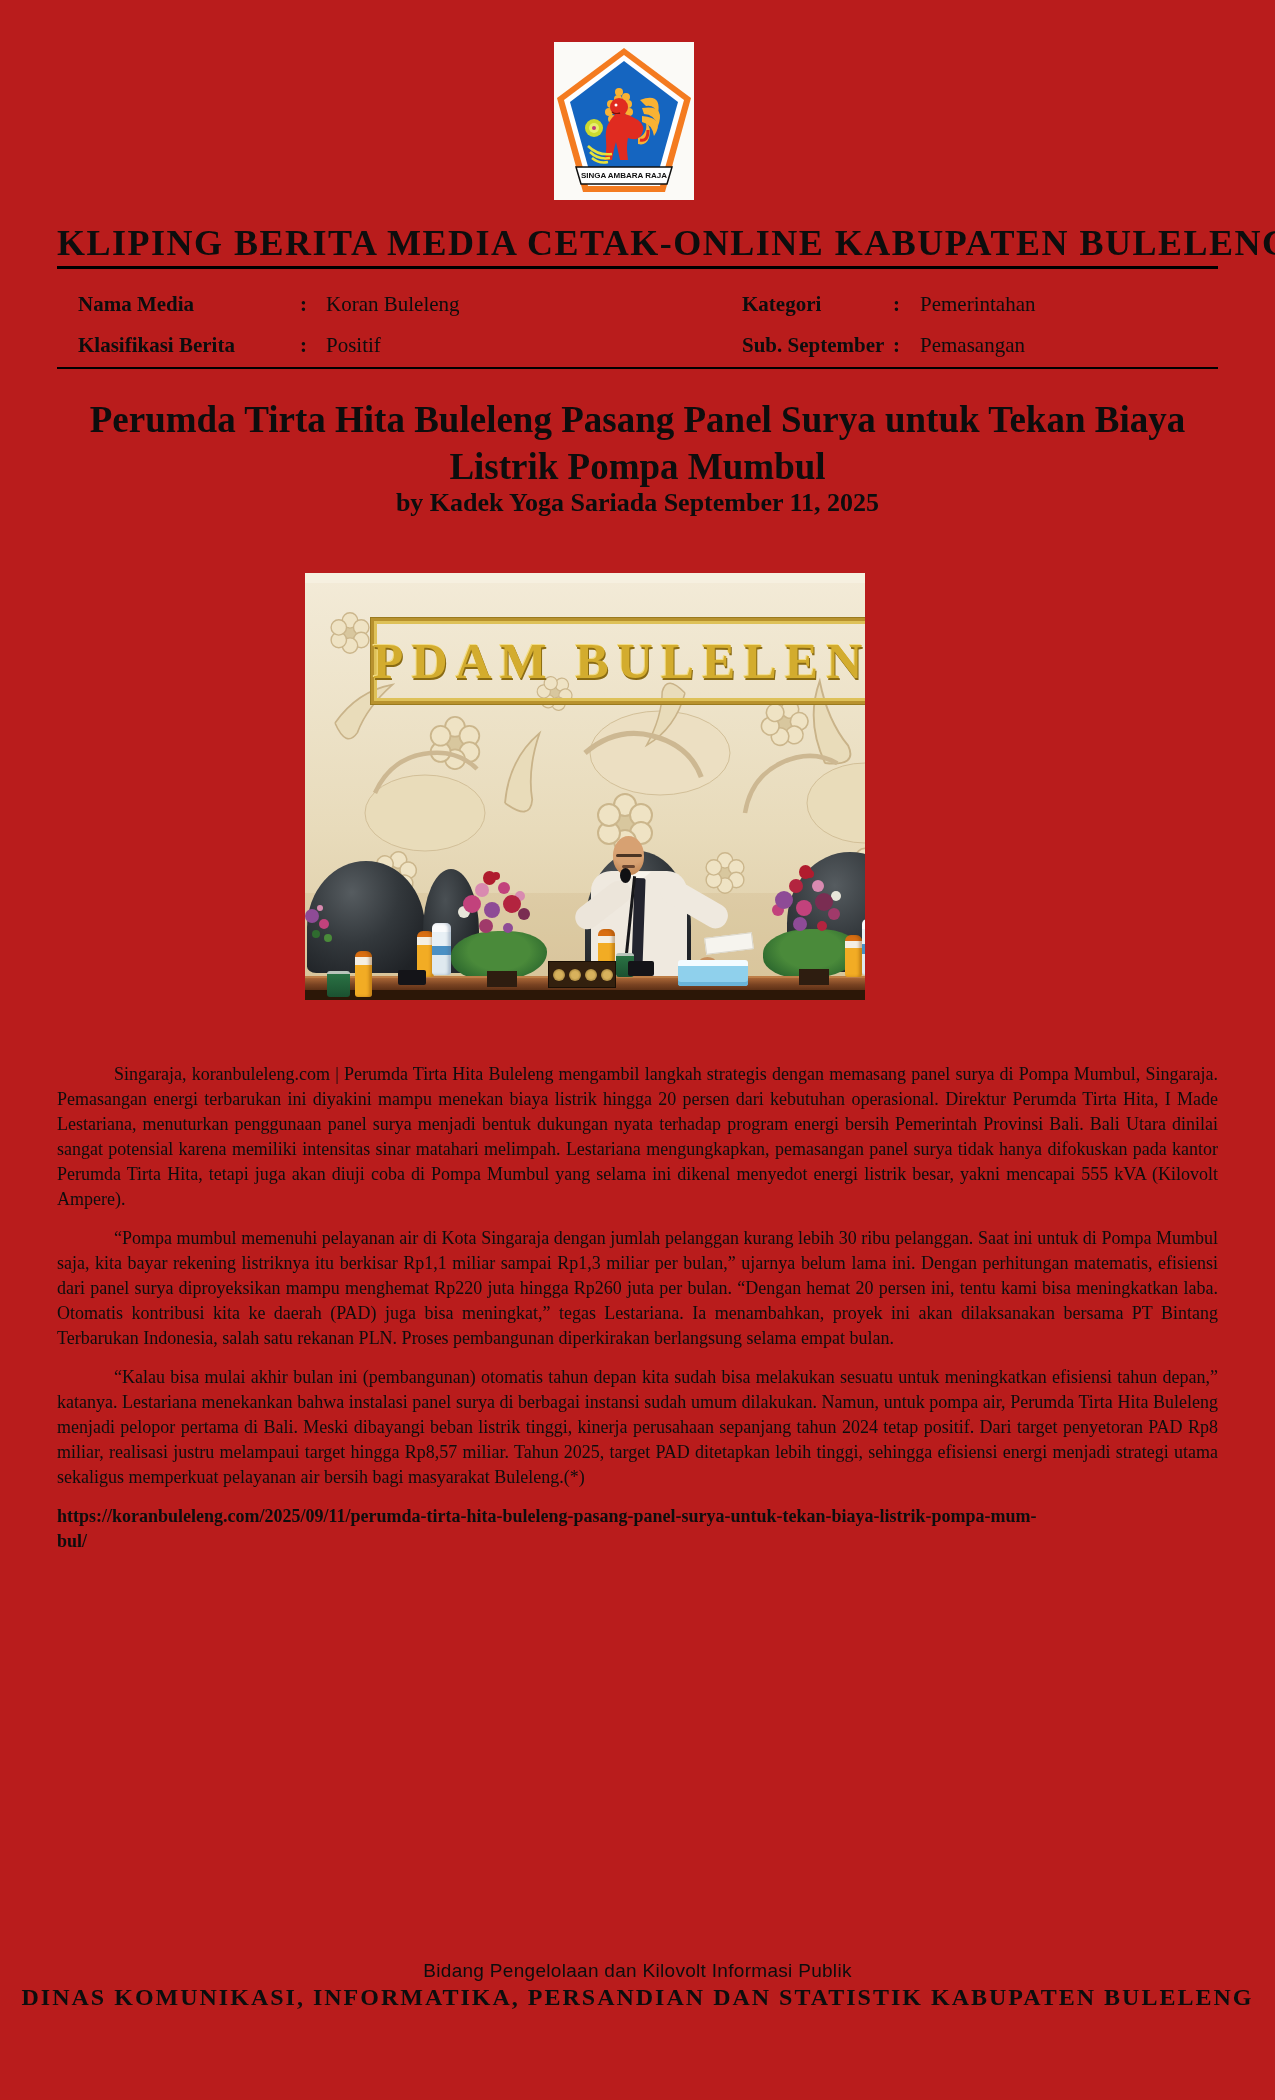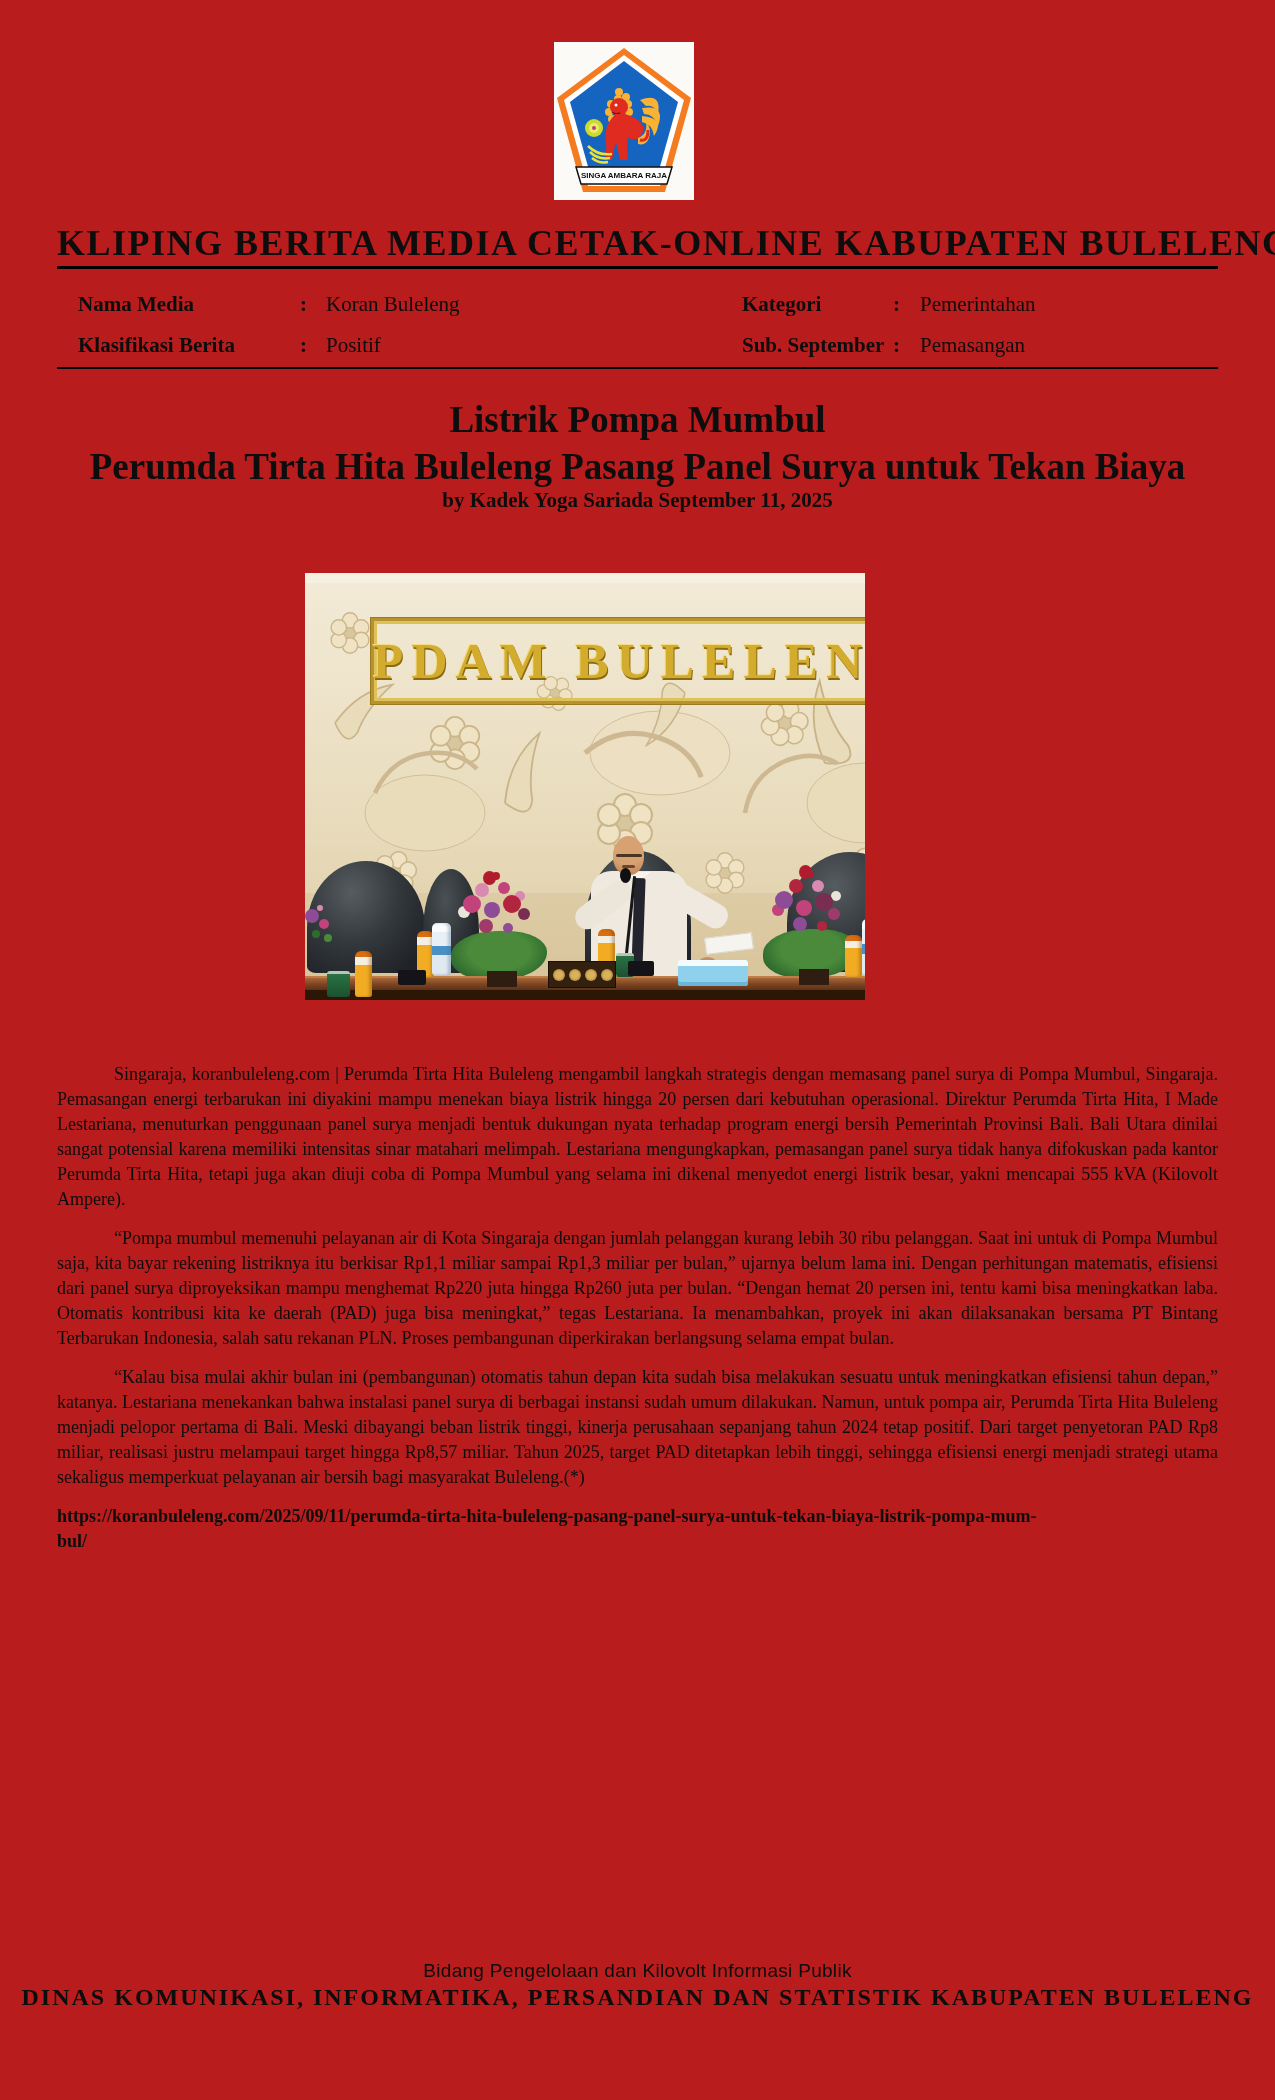--- a/index.html
+++ b/index.html
@@ -20,21 +20,21 @@
   .meta-value { font-size:21px; white-space:nowrap; }
   .r1 { top:292px; } .r2 { top:333px; }
   .c-l-label { left:78px; } .c-l-colon { left:300px; } .c-l-value { left:326px; }
   .c-r-label { left:742px; } .c-r-colon { left:893px; } .c-r-value { left:920px; }
 
   
   .article-title { left:57px; top:396px; width:1161px; text-align:center;
     font-size:37px; line-height:47px; font-weight:bold; }
   .article-title span { display:block; }
   .byline { left:57px; top:488px; width:1161px; text-align:center;
-    font-size:21px; font-weight:bold; }
+    font-size:26px; font-weight:bold; }
 
   
   .photo { left:305px; top:573px; width:560px; height:427px; overflow:hidden; background:#e9dec4; }
   .photo svg.wall { position:absolute; left:0; top:0; }
 
   .sign { left:66px; top:45px; width:548px; height:86px;
     border:3px solid #b8922e; box-shadow: inset 0 0 0 3px #dec158, 0 0 0 1px #9a7a1f;
     display:flex; align-items:center; justify-content:center; z-index:1; }
   .sign-text { font-weight:bold; font-size:50px; letter-spacing:8px; color:#d3ac2e; white-space:nowrap;
     text-shadow: 1px 2px 0 #8a6b14, -1px -1px 0 #f2dc84; }
@@ -197,22 +197,22 @@
   <div class="abs meta-label r2 c-l-label">Klasifikasi Berita</div>
   <div class="abs meta-colon r2 c-l-colon">:</div>
   <div class="abs meta-value r2 c-l-value">Positif</div>
   <div class="abs meta-label r2 c-r-label">Sub. September</div>
   <div class="abs meta-colon r2 c-r-colon">:</div>
   <div class="abs meta-value r2 c-r-value">Pemasangan</div>
 
   <div class="abs rule-thin"></div>
 
   <div class="abs article-title">
+    <span>Perumda Tirta Hita Buleleng Pasang Panel Surya untuk Tekan Biaya</span>
     <span>Listrik Pompa Mumbul</span>
-    <span>Perumda Tirta Hita Buleleng Pasang Panel Surya untuk Tekan Biaya</span>
   </div>
   <div class="abs byline">by Kadek Yoga Sariada September 11, 2025</div>
 
   <div class="abs photo">
     <svg class="wall" width="670" height="427" viewBox="0 0 670 427">
       <defs>
         <linearGradient id="wg" x1="0" y1="0" x2="0" y2="1">
           <stop offset="0" stop-color="#f3ebd8"></stop>
           <stop offset="0.6" stop-color="#e8dbbb"></stop>
           <stop offset="1" stop-color="#dccaa2"></stop>

